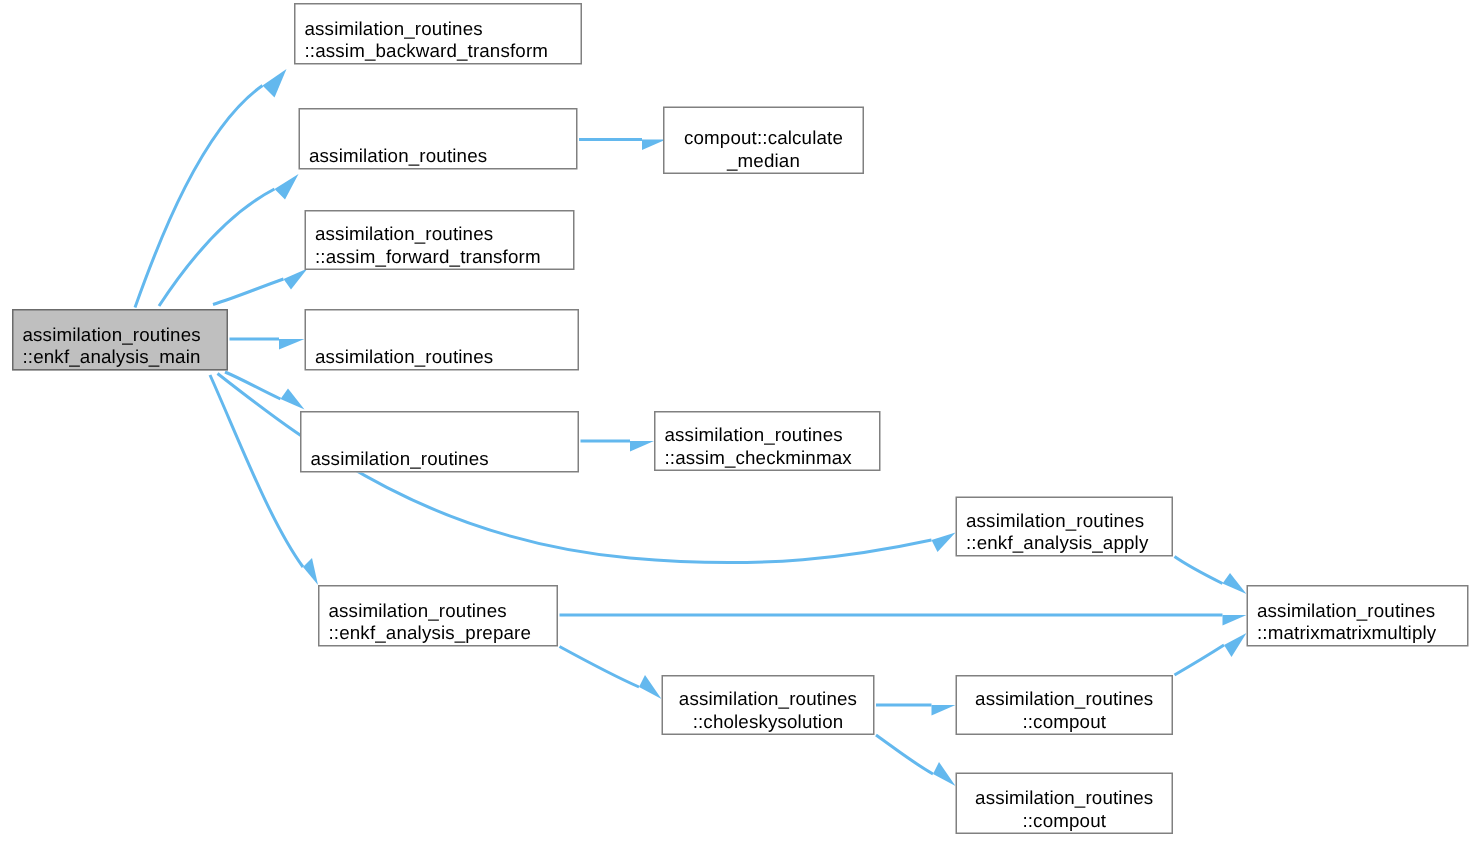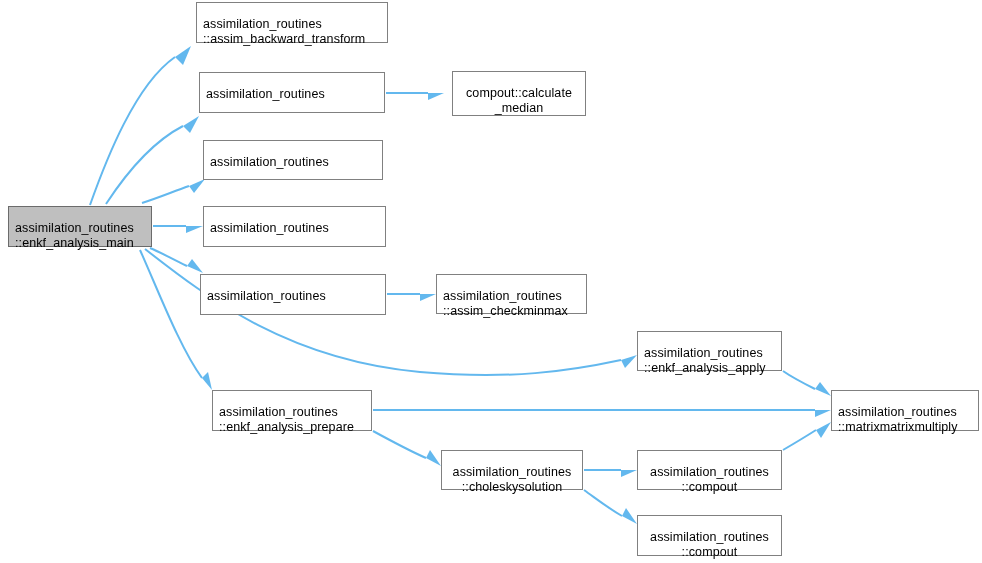--- a/index.html
+++ b/index.html
@@ -22,22 +22,22 @@
     width: 982px;
     height: 563px;
   }
   .node-box {
     position: absolute;
     box-sizing: border-box;
     border: 1px solid #808080;
     background: #ffffff;
     display: flex;
     flex-direction: column;
-    justify-content: flex-start;
-    padding: 14px 6px;
+    justify-content: flex-end;
+    padding: 0 6px;
     font-size: 12.5px;
     line-height: 15px;
     color: #000000;
     letter-spacing: 0.1px;
   }
   .node-box.root {
     background: #bfbfbf;
     border: 1px solid #6b6b6b;
   }
   .node-box.center {
@@ -133,26 +133,27 @@
         <span class="node-line">assimilation_routines</span>
         <span class="node-line">::enkf_analysis_main</span>
       </div>
       <div class="node-box" style="left: 196px; top: 2px; width: 192px; height: 41px;">
         <span class="node-line">assimilation_routines</span>
         <span class="node-line">::assim_backward_transform</span>
       </div>
       <div class="node-box" style="left: 199px; top: 72px; width: 186px; height: 41px;">
         <span class="node-line">assimilation_routines</span>
       </div>
-      <div class="node-box center" style="left: 452px; top: 71px; width: 134px; height: 45px;">
+      <div class="node-box center" style="left: 442px; top: 71px; width: 134px; height: 45px;">
         <span class="node-line">compout::calculate</span>
         <span class="node-line">_median</span>
       </div>
       <div class="node-box" style="left: 203px; top: 140px; width: 180px; height: 40px;">
         <span class="node-line">assimilation_routines</span>
+        <span class="node-line">::assim_forward_transform</span>
       </div>
       <div class="node-box" style="left: 203px; top: 206px; width: 183px; height: 41px;">
         <span class="node-line">assimilation_routines</span>
       </div>
       <div class="node-box" style="left: 200px; top: 274px; width: 186px; height: 41px;">
         <span class="node-line">assimilation_routines</span>
       </div>
       <div class="node-box" style="left: 436px; top: 274px; width: 151px; height: 40px;">
         <span class="node-line">assimilation_routines</span>
         <span class="node-line">::assim_checkminmax</span>

